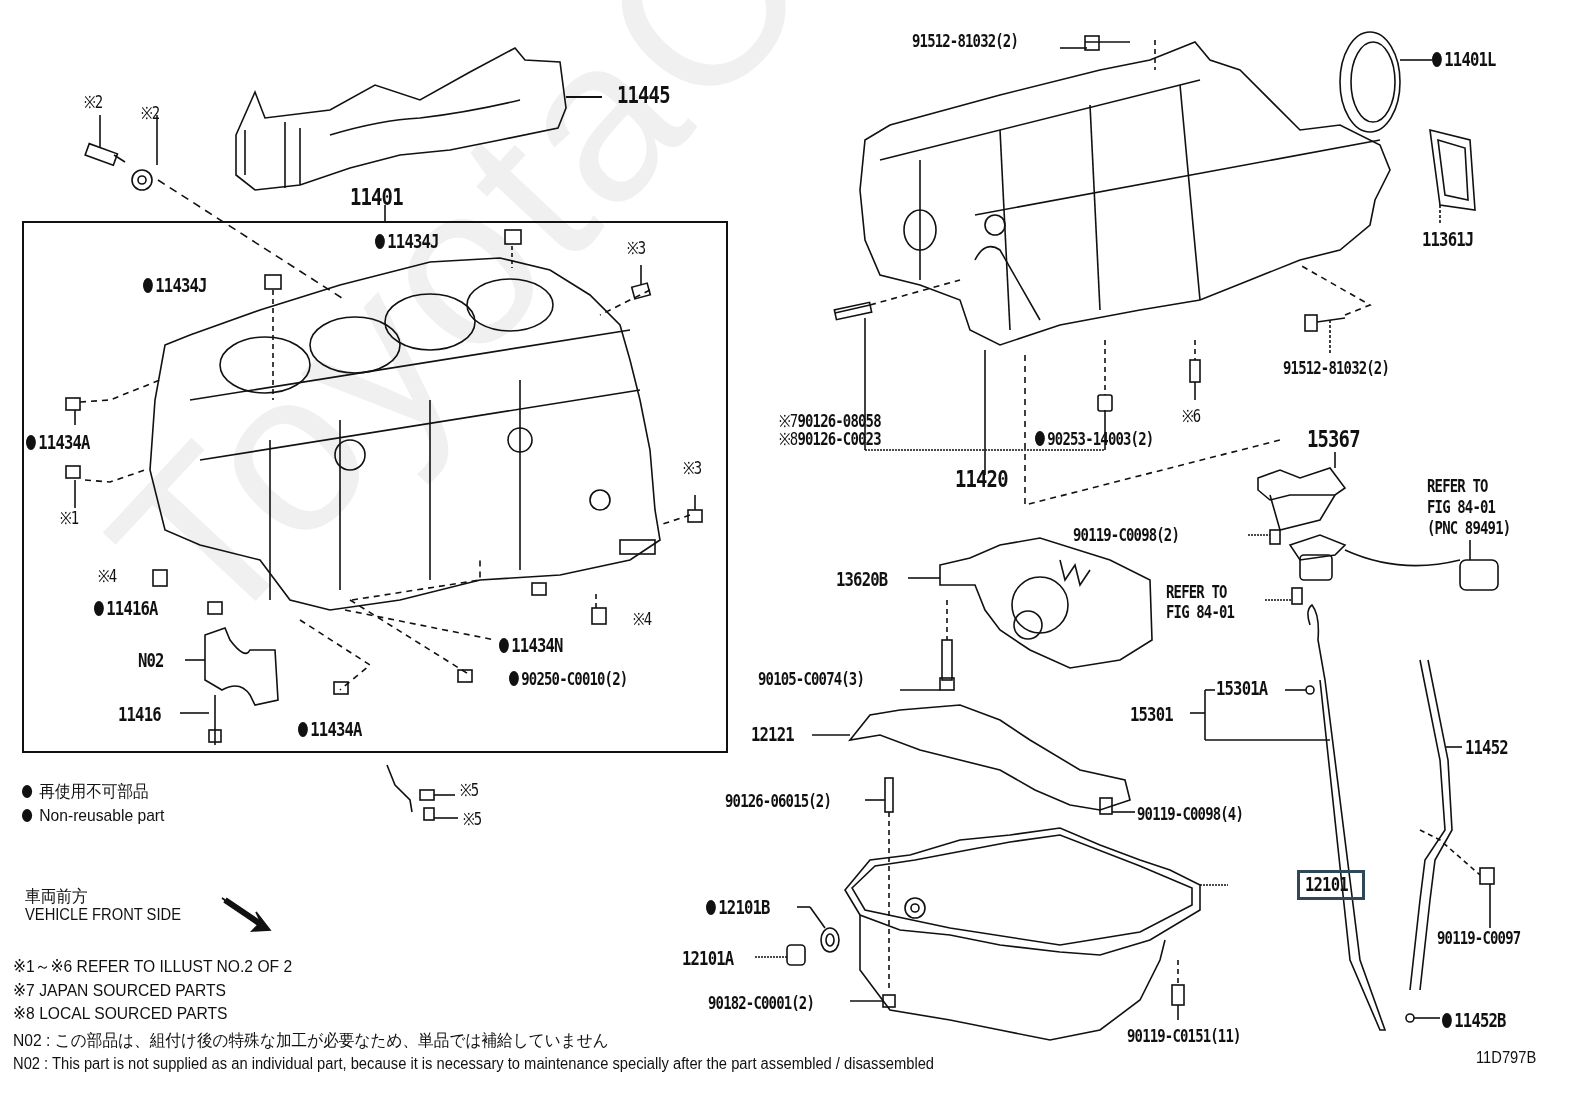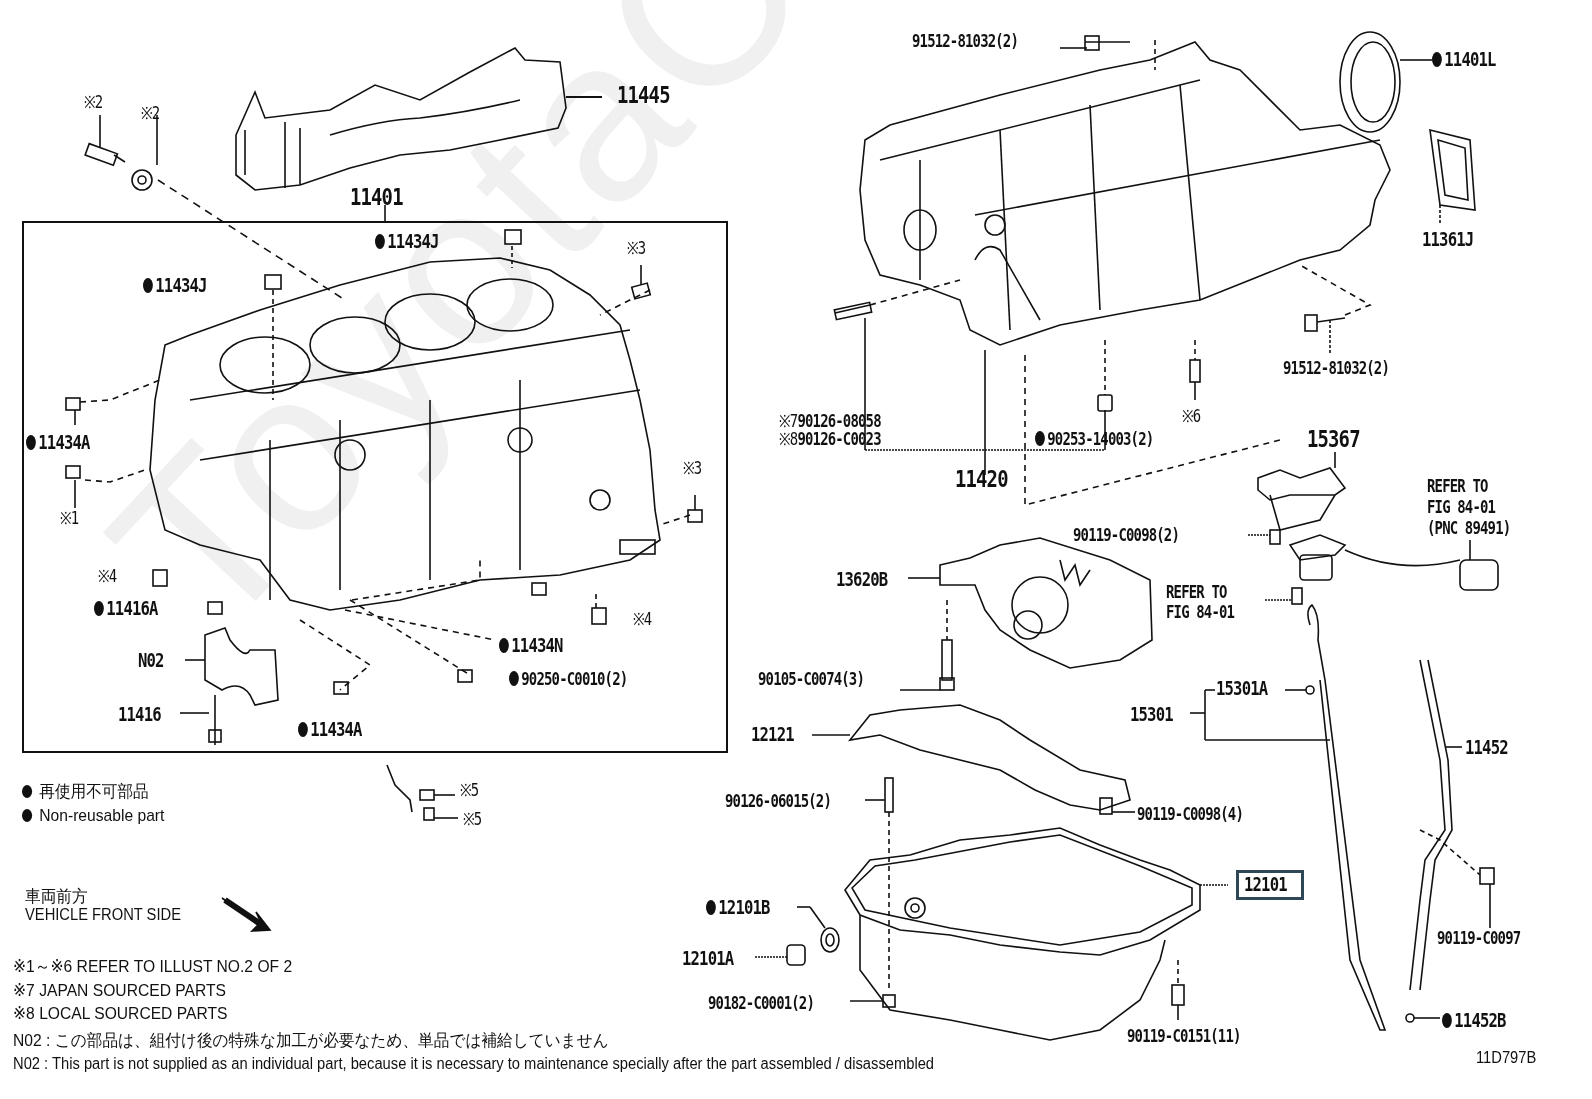--- a/index.html
+++ b/index.html
@@ -276,20 +276,20 @@
 <div class="lbl" style="left:836px;top:570px">13620B</div>
 <div class="lbl sm" style="left:1166px;top:584px;font-weight:bold">REFER TO</div>
 <div class="lbl sm" style="left:1166px;top:604px;font-weight:bold">FIG 84-01</div>
 <div class="lbl sm" style="left:758px;top:671px;font-weight:bold">90105-C0074(3)</div>
 <div class="lbl" style="left:1216px;top:679px">15301A</div>
 <div class="lbl" style="left:1130px;top:705px">15301</div>
 <div class="lbl" style="left:751px;top:725px">12121</div>
 <div class="lbl" style="left:1465px;top:738px">11452</div>
 <div class="lbl sm" style="left:725px;top:793px;font-weight:bold">90126-06015(2)</div>
 <div class="lbl sm" style="left:1137px;top:806px;font-weight:bold">90119-C0098(4)</div>
-<div class="hl" style="left: 1236px; top: 870px; border-color: rgb(47, 72, 88);"><span class="lbl" style="position:static;display:inline-block">12101</span></div>
+<div class="hl" style="left: 1297px; top: 870px; border-color: rgb(47, 72, 88);"><span class="lbl" style="position:static;display:inline-block">12101</span></div>
 <div class="lbl" style="left:706px;top:898px"><span class="dot"></span><span>12101B</span></div>
 <div class="lbl sm" style="left:1437px;top:930px;font-weight:bold">90119-C0097</div>
 <div class="lbl" style="left:682px;top:949px">12101A</div>
 <div class="lbl sm" style="left:708px;top:995px;font-weight:bold">90182-C0001(2)</div>
 <div class="lbl" style="left:1442px;top:1011px"><span class="dot"></span><span>11452B</span></div>
 <div class="lbl sm" style="left:1127px;top:1028px;font-weight:bold">90119-C0151(11)</div>
 <div class="note" style="left:1476px;top:1050px;font-size:16px">11D797B</div>
 
 </body></html>

